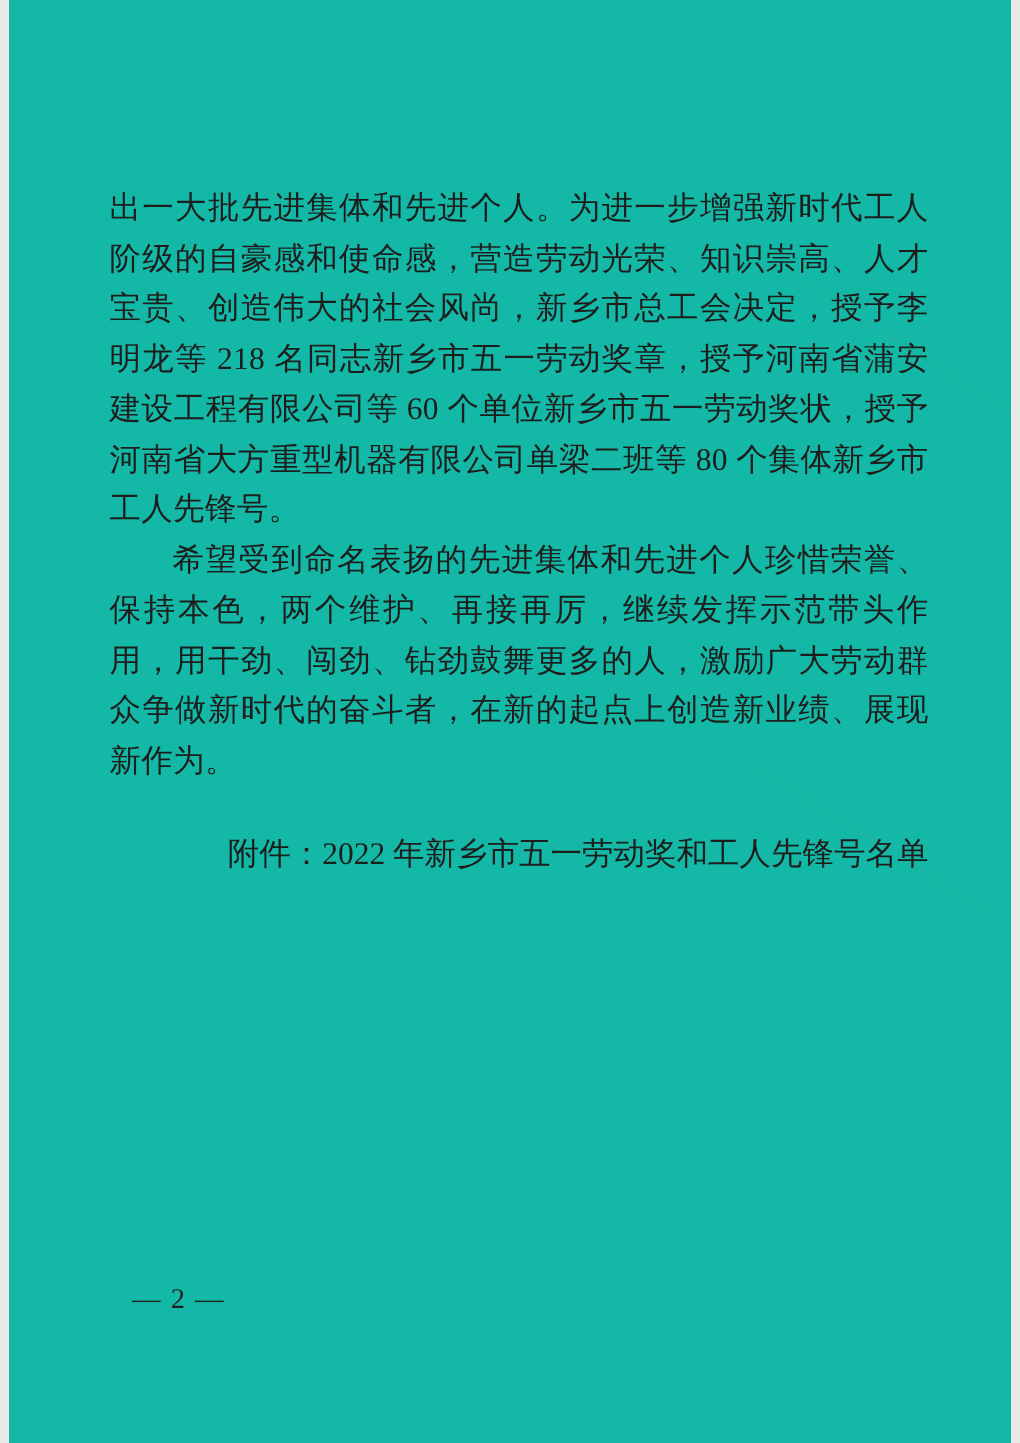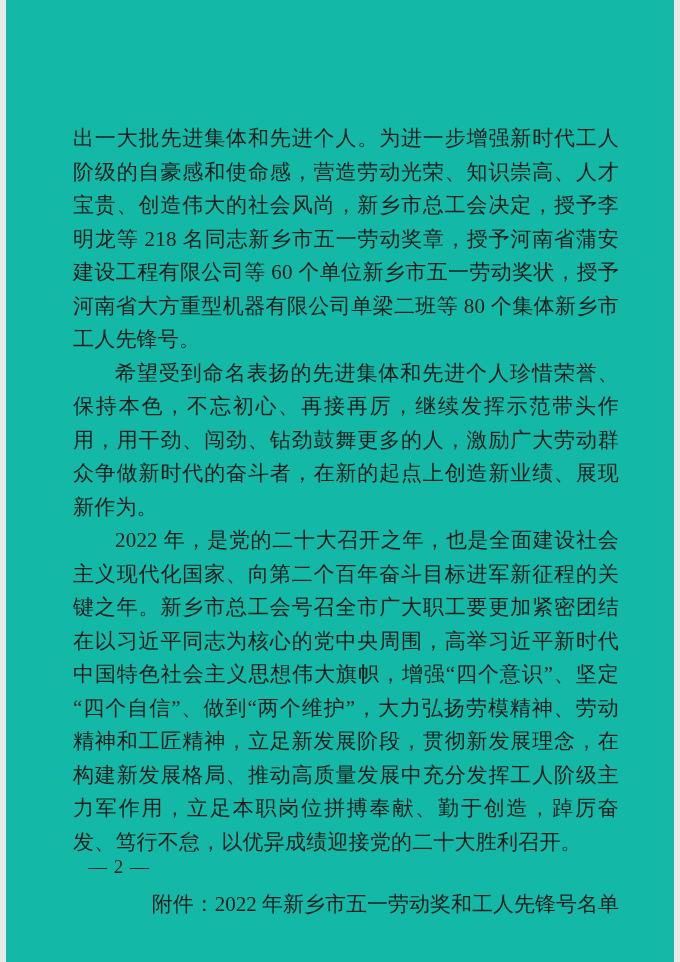--- a/index.html
+++ b/index.html
@@ -65,20 +65,19 @@
 </head>
 <body>
 
 <div class="page">
 
   <span class="scan-streak streak-1"></span>
   <span class="scan-streak streak-2"></span>
 
   <div class="content">
     <p class="body-par">出一大批先进集体和先进个人。为进一步增强新时代工人阶级的自豪感和使命感，营造劳动光荣、知识崇高、人才宝贵、创造伟大的社会风尚，新乡市总工会决定，授予李明龙等 218 名同志新乡市五一劳动奖章，授予河南省蒲安建设工程有限公司等 60 个单位新乡市五一劳动奖状，授予河南省大方重型机器有限公司单梁二班等 80 个集体新乡市工人先锋号。</p>
-    <p class="body-par indent">希望受到命名表扬的先进集体和先进个人珍惜荣誉、保持本色，不忘初心、再接再厉，继续发挥示范带头作用，用干劲、闯劲、钻劲鼓舞更多的人，激励广大劳动群众争做新时代的奋斗者，在新的起点上创造新业绩、展现新作为。</p>
-    <p class="body-par indent">2022 年，是党的二十大召开之年，也是全面建设社会主义现代化国家、向第二个百年奋斗目标进军新征程的关键之年。新乡市总工会号召全市广大职工要更加紧密团结在以习近平同志为核心的党中央周围，高举习近平新时代中国特色社会主义思想伟大旗帜，增强“四个意识”、坚定“四个自信”、做到“两个维护”，大力弘扬劳模精神、劳动精神和工匠精神，立足新发展阶段，贯彻新发展理念，在构建新发展格局、推动高质量发展中充分发挥工人阶级主力军作用，立足本职岗位拼搏奉献、勤于创造，踔厉奋发、笃行不怠，以优异成绩迎接党的二十大胜利召开。</p>
+    <p class="body-par indent">希望受到命名表扬的先进集体和先进个人珍惜荣誉、保持本色，两个维护、再接再厉，继续发挥示范带头作用，用干劲、闯劲、钻劲鼓舞更多的人，激励广大劳动群众争做新时代的奋斗者，在新的起点上创造新业绩、展现新作为。</p>
     <p class="attachment-line">附件：2022 年新乡市五一劳动奖和工人先锋号名单</p>
   </div>
 
   <div class="page-number">— 2 —</div>
 
 </div>
 
 </body></html>

